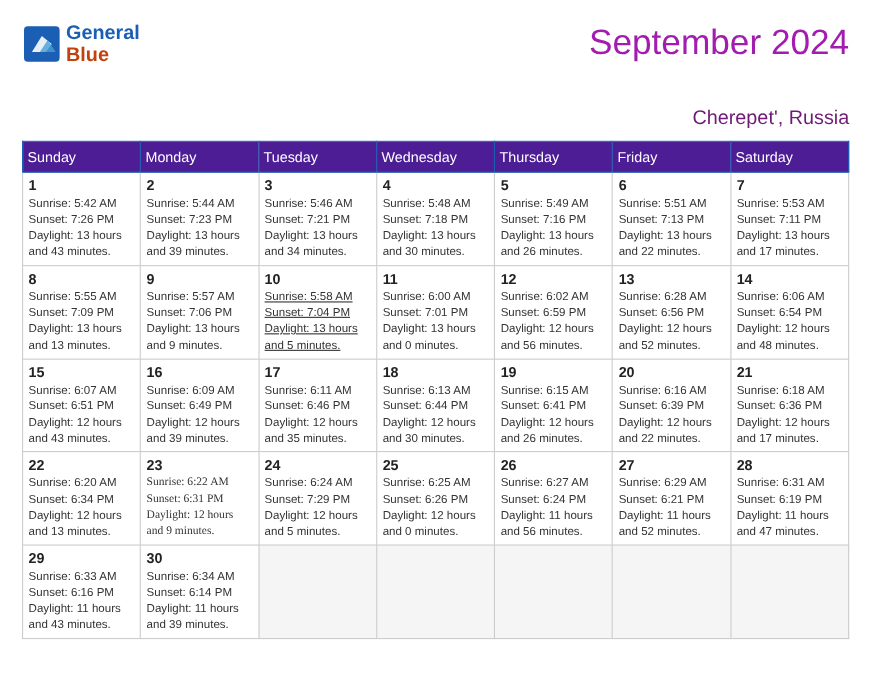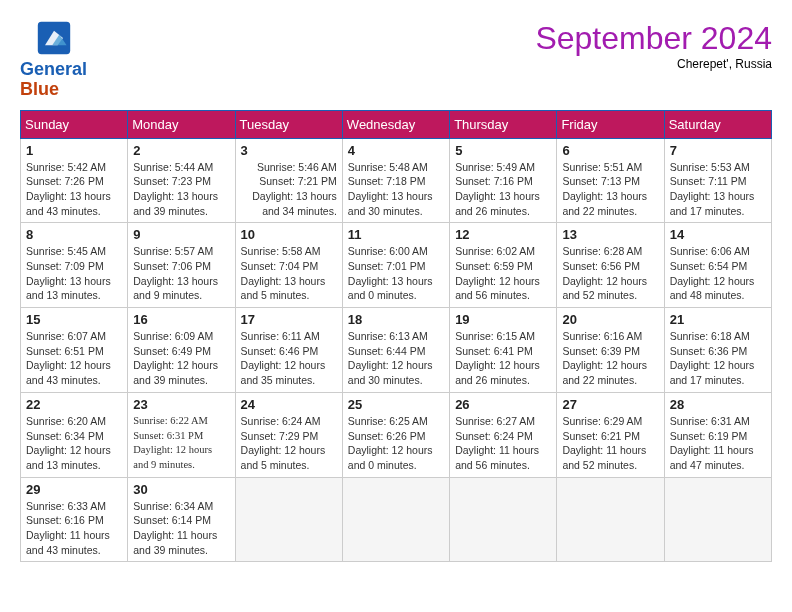--- a/index.html
+++ b/index.html
@@ -13,21 +13,20 @@
     .header {
       display: flex;
       justify-content: space-between;
       align-items: flex-start;
       margin-bottom: 10px;
     }
     .logo {
       display: flex;
       align-items: center;
       gap: 4px;
-      flex-direction: column;
     }
     .logo-text {
       font-size: 18px;
       font-weight: bold;
       color: #333;
       line-height: 1.1;
     }
     .logo-text span {
       color: #1a5fb4;
     }
@@ -37,30 +36,31 @@
     }
     .title-block {
       text-align: right;
     }
     .month-title {
       font-size: 32px;
       color: #a21caf;
       font-weight: normal;
     }
     .location {
-      font-size: 12px;
-      color: #000000;
+      font-size: 18px;
+      color: #701a75;
+      margin-top: 40px;
     }
     .calendar {
       width: 100%;
       border-collapse: collapse;
       font-size: 11px;
     }
     .calendar th {
-      background: #be185d;
+      background: #4c1d95;
       color: #fff;
       padding: 6px 4px;
       text-align: left;
       font-size: 13px;
       font-weight: normal;
       border: 1px solid #1a5fb4;
     }
     .calendar td {
       vertical-align: top;
       border: 1px solid #ccc;
@@ -129,21 +129,21 @@
         </td>
         <td>
           <span class="day-num">2</span>
           <div class="day-info" style="white-space: pre-line;">Sunrise: 5:44 AM
 Sunset: 7:23 PM
 Daylight: 13 hours
 and 39 minutes.</div>
         </td>
         <td>
           <span class="day-num">3</span>
-          <div class="day-info" style="white-space: pre-line; text-align: right;">Sunrise: 5:46 AM
+          <div class="day-info" style="white-space: pre-line;">Sunrise: 5:46 AM
 Sunset: 7:21 PM
 Daylight: 13 hours
 and 34 minutes.</div>
         </td>
         <td>
           <span class="day-num">4</span>
           <div class="day-info" style="white-space: pre-line;">Sunrise: 5:48 AM
 Sunset: 7:18 PM
 Daylight: 13 hours
 and 30 minutes.</div>
@@ -166,35 +166,35 @@
           <span class="day-num">7</span>
           <div class="day-info" style="white-space: pre-line;">Sunrise: 5:53 AM
 Sunset: 7:11 PM
 Daylight: 13 hours
 and 17 minutes.</div>
         </td>
       </tr>
       <tr>
         <td>
           <span class="day-num">8</span>
-          <div class="day-info" style="white-space: pre-line;">Sunrise: 5:45 AM
+          <div class="day-info" style="white-space: pre-line;">Sunrise: 5:55 AM
 Sunset: 7:09 PM
 Daylight: 13 hours
 and 13 minutes.</div>
         </td>
         <td>
           <span class="day-num">9</span>
           <div class="day-info" style="white-space: pre-line;">Sunrise: 5:57 AM
 Sunset: 7:06 PM
 Daylight: 13 hours
 and 9 minutes.</div>
         </td>
         <td>
           <span class="day-num">10</span>
-          <div class="day-info" style="white-space: pre-line;">Sunrise: 5:58 AM
+          <div class="day-info" style="white-space: pre-line; text-decoration: underline;">Sunrise: 5:58 AM
 Sunset: 7:04 PM
 Daylight: 13 hours
 and 5 minutes.</div>
         </td>
         <td>
           <span class="day-num">11</span>
           <div class="day-info" style="white-space: pre-line;">Sunrise: 6:00 AM
 Sunset: 7:01 PM
 Daylight: 13 hours
 and 0 minutes.</div>

